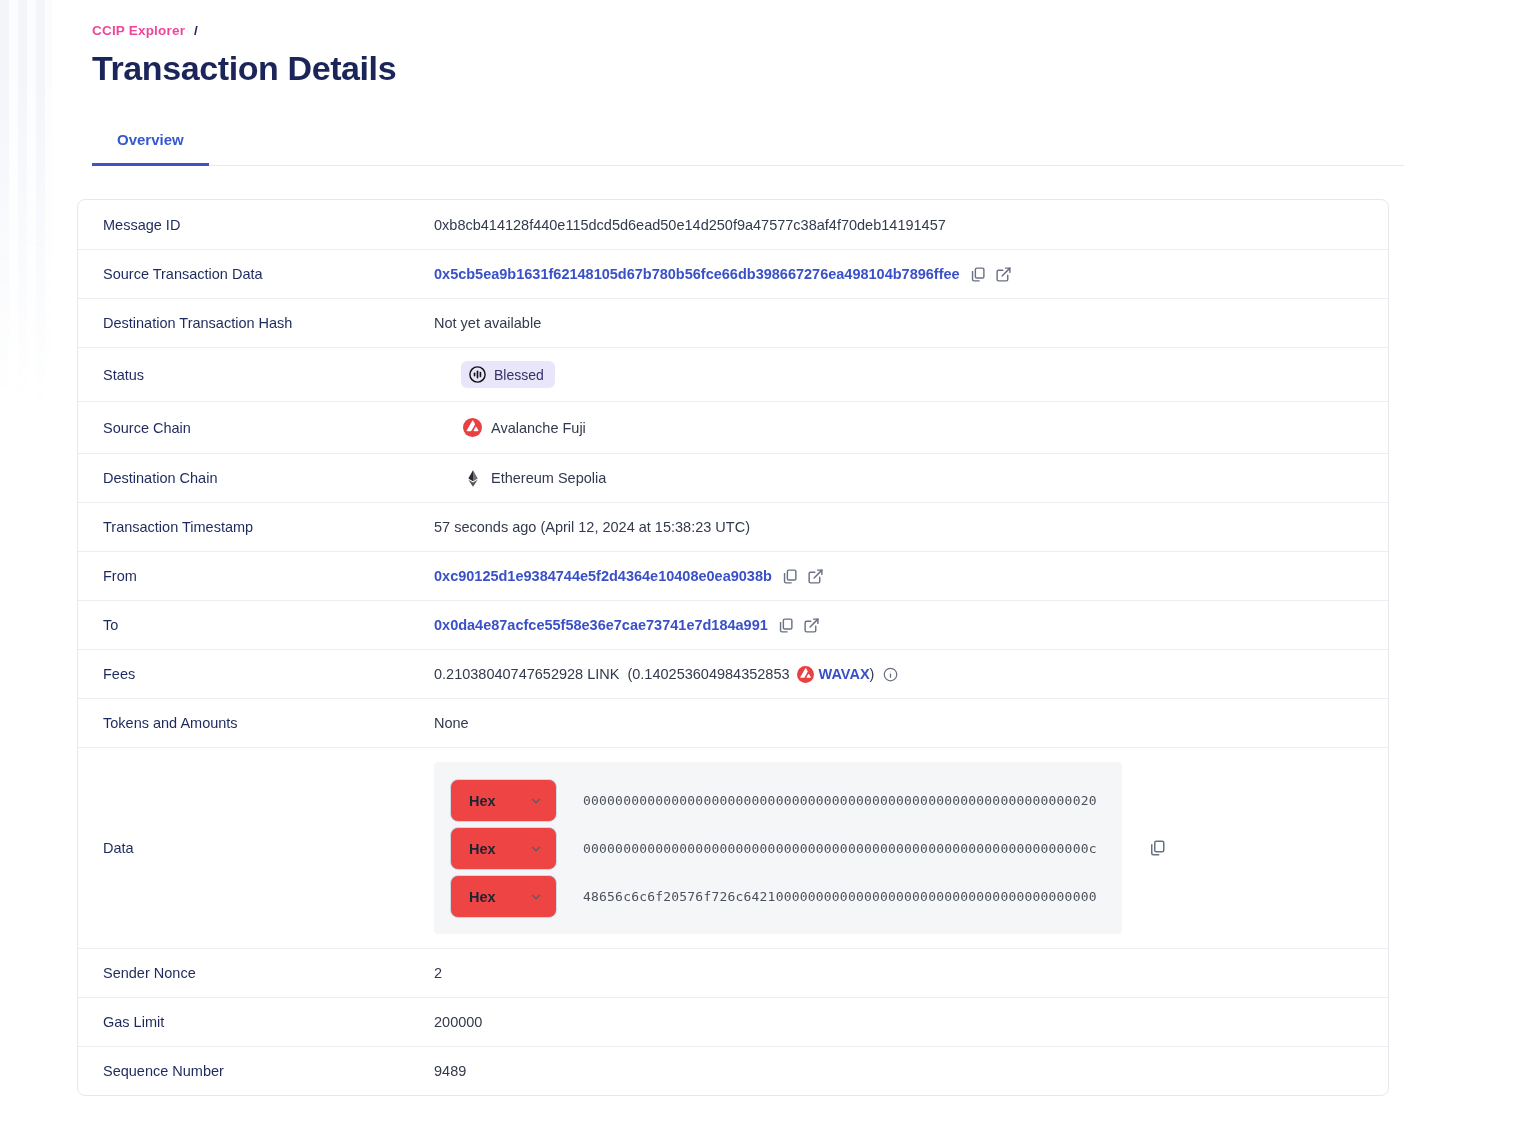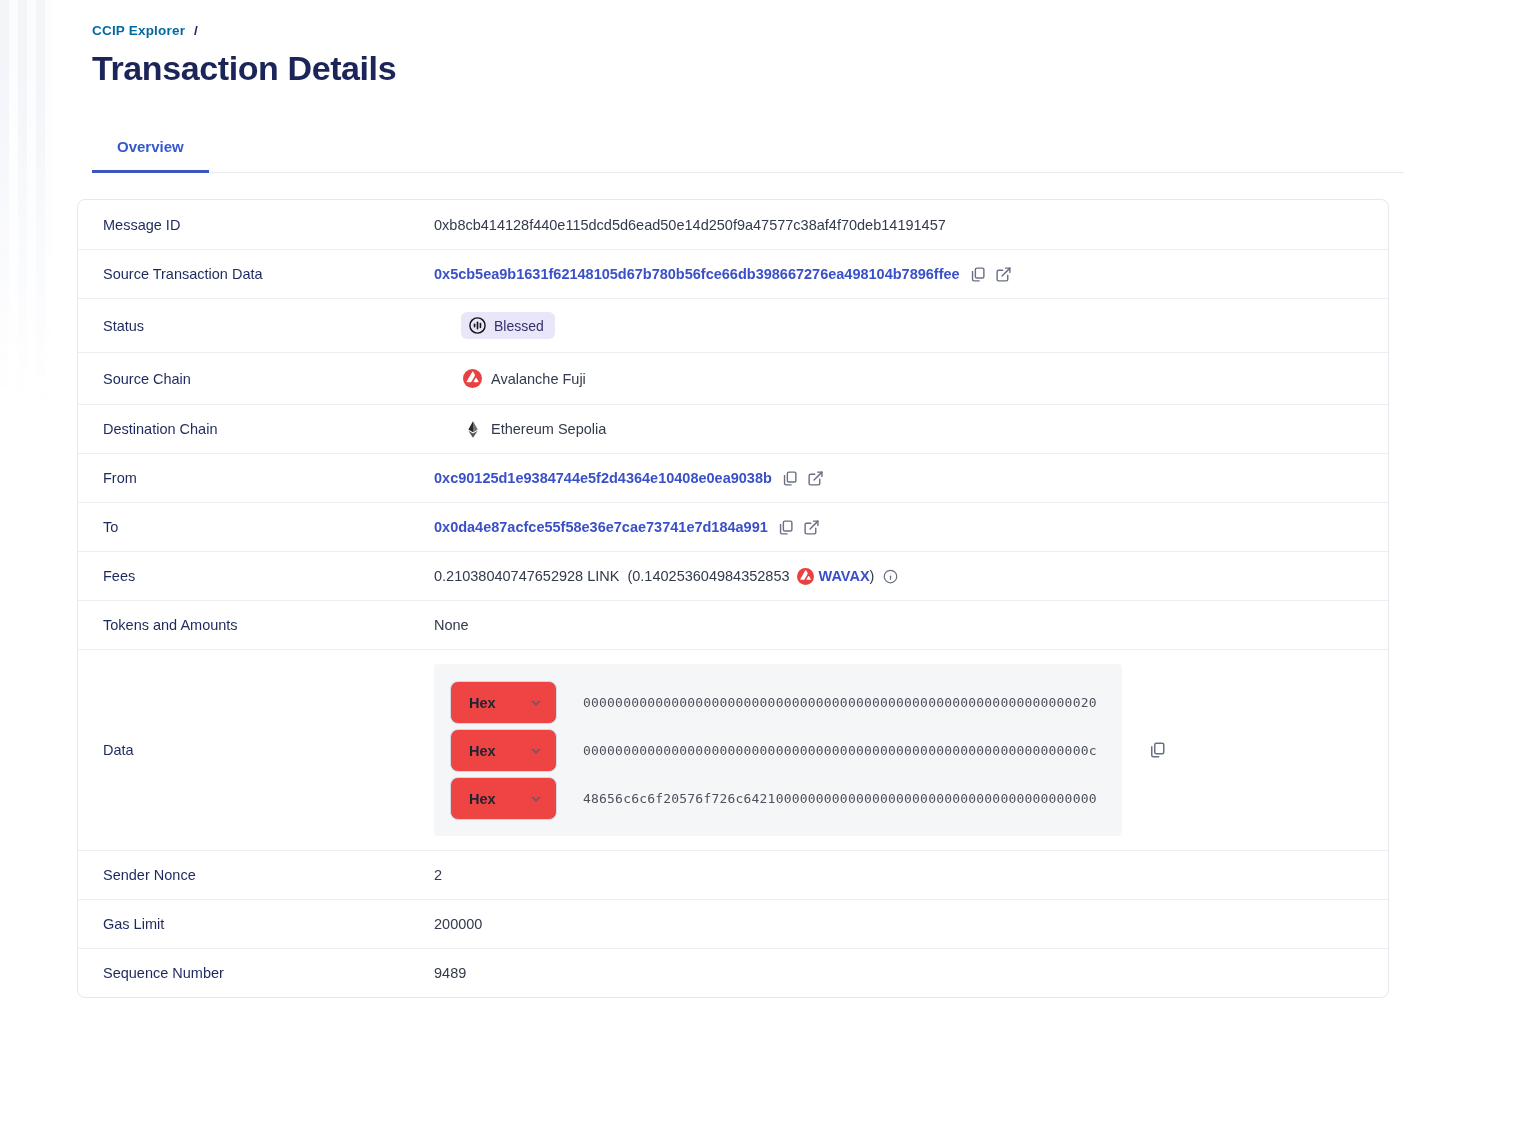--- a/index.html
+++ b/index.html
@@ -11,25 +11,25 @@
   .left-decor {
     position:absolute; left:0; top:0; width:52px; height:560px;
     background:repeating-linear-gradient(90deg,#eff2f8 0 9px,#fbfcfe 9px 18px);
     -webkit-mask-image:linear-gradient(200deg,#000 15%,transparent 72%);
     mask-image:linear-gradient(200deg,#000 15%,transparent 72%);
     opacity:.75; pointer-events:none;
   }
 
   .header { position:absolute; left:92px; top:23px; }
   .breadcrumb { font-size:13.5px; font-weight:700; letter-spacing:.2px; }
-  .breadcrumb a { color:#0369a1; text-decoration:none; cursor:pointer; }
+  .breadcrumb a { color:#ec4899; text-decoration:none; cursor:pointer; }
   .breadcrumb .sep { color:#1b2559; margin-left:5px; }
   .page-title { margin-top:11px; font-size:34px; font-weight:700; color:#1b2559; letter-spacing:-.4px; }
 
-  .tabs { position:absolute; left:92px; top:131px; width:1312px; border-bottom:1px solid #e7e9ef; }
+  .tabs { position:absolute; left:92px; top:124px; width:1312px; border-bottom:1px solid #e7e9ef; }
   .tab { display:inline-block; padding:7px 25px 15px; font-size:15px; font-weight:700;
          color:#3558cf; border-bottom:3px solid #3c55c0; margin-bottom:-1px; cursor:pointer; }
 
   .card { position:absolute; left:77px; top:199px; width:1312px; background:#fff;
           border:1px solid #e6e8ee; border-radius:8px; }
   .row { display:flex; align-items:center; min-height:49px; border-top:1px solid #eceef2; }
   .row:first-child { border-top:none; }
   .row.h54 { min-height:54px;gap:27px; }
   .row.h52 { min-height:52px; }
   .row-label { width:356px; flex:0 0 356px; padding-left:25px; font-size:14.5px; color:#1e2a5e; }
@@ -96,20 +96,24 @@
         <button class="icon-btn">
           <svg width="17" height="17" viewBox="0 0 24 24" fill="none" stroke="#697081" stroke-width="2" stroke-linecap="round" stroke-linejoin="round">
               <path d="M18 13v6a2 2 0 0 1-2 2H5a2 2 0 0 1-2-2V8a2 2 0 0 1 2-2h6"></path>
               <polyline points="15 3 21 3 21 9"></polyline>
               <line x1="10" y1="14" x2="21" y2="3"></line>
             </svg>
         </button>
       </div>
     </div>
 
+    <div class="row">
+      <div class="row-label">Destination Transaction Hash</div>
+      <div class="row-value">Not yet available</div>
+    </div>
 
     <div class="row h54">
       <div class="row-label">Status</div>
       <div class="row-value">
         <span class="badge">
           <span class="icon-btn">
             <svg width="19" height="19" viewBox="0 0 20 20" fill="none">
                 <circle cx="10" cy="10" r="8" stroke="#121317" stroke-width="1.5"></circle>
                 <g stroke="#121317" stroke-width="1.7" stroke-linecap="round">
                   <line x1="6.9" y1="8.7" x2="6.9" y2="11.3"></line>
@@ -143,20 +147,24 @@
           <svg width="12" height="17" viewBox="0 0 16 22">
               <path fill="#27292f" d="M8 0 1.8 11 8 14.7 14.2 11Z"></path>
               <path fill="#27292f" opacity=".8" d="M8 16.2 1.8 12.5 8 22l6.2-9.5Z"></path>
               <path fill="#fff" opacity=".35" d="M8 0v14.7L14.2 11Z"></path>
             </svg>
         </span>
         <span>Ethereum Sepolia</span>
       </div>
     </div>
 
+    <div class="row">
+      <div class="row-label">Transaction Timestamp</div>
+      <div class="row-value">57 seconds ago (April 12, 2024 at 15:38:23 UTC)</div>
+    </div>
 
     <div class="row">
       <div class="row-label">From</div>
       <div class="row-value">
         <a class="link">0xc90125d1e9384744e5f2d4364e10408e0ea9038b</a>
         <button class="icon-btn">
           <svg width="17" height="17" viewBox="0 0 24 24" fill="none" stroke="#697081" stroke-width="2" stroke-linejoin="round">
               <rect x="9" y="3" width="12" height="14" rx="2"></rect>
               <path d="M5 7v12a2 2 0 0 0 2 2h8"></path>
             </svg>

